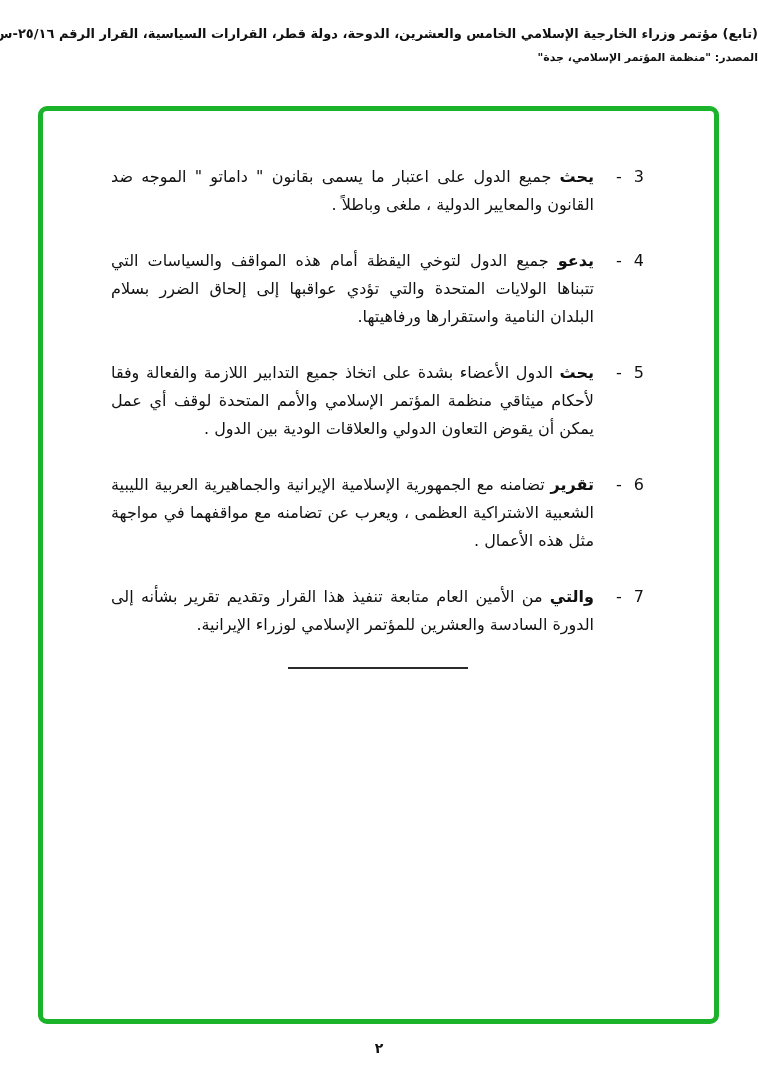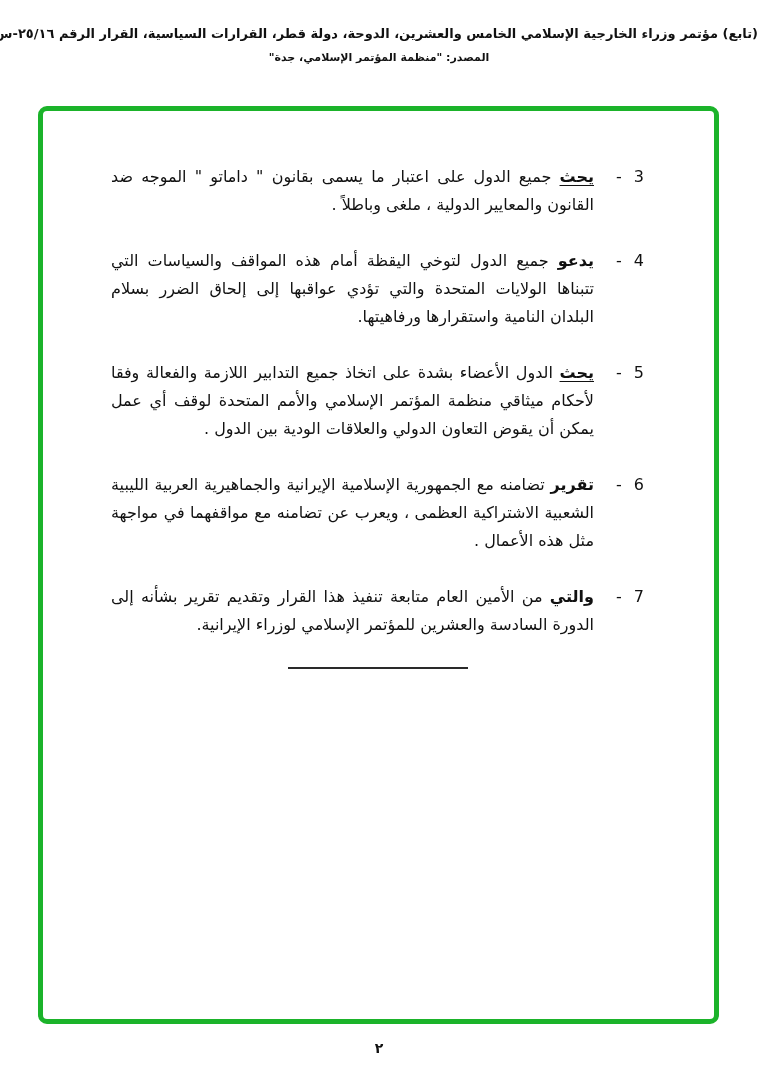--- a/index.html
+++ b/index.html
@@ -6,21 +6,21 @@
   body {
     width:758px; height:1078px;
     background:#ffffff;
     font-family:"DejaVu Sans", sans-serif;
     position:relative;
     overflow:hidden;
     color:#111;
   }
   .doc-header {
     position:absolute; top:26px; left:0; right:0;
-    text-align:center; direction:rtl;
+    direction:rtl;
   }
   .doc-header .line1 {
     font-size:13px; font-weight:bold; letter-spacing:0;
     white-space:nowrap;
   }
   .doc-header .line2 {
     font-size:11px; font-weight:bold; margin-top:10px;
   }
   .highlight-frame {
     position:absolute; left:38px; top:106px;
@@ -44,21 +44,21 @@
     flex:0 0 34px;
     display:flex; gap:12px;
     font-weight:normal;
   }
   .item-text {
     flex:1 1 auto;
     text-align:justify;
     margin:0;
   }
   .verb { font-weight:bold; }
-  .verb.u { text-decoration:underline; text-underline-offset:3px; }
+  .verb.u { text-underline-offset:3px; }
   .end-rule {
     width:180px; height:2px; background:#2a2a2a;
     margin:22px auto 0 auto;
   }
   .page-number {
     position:absolute; bottom:22px; left:0; right:0;
     text-align:center;
     font-size:14px; font-weight:bold;
   }
 </style>

